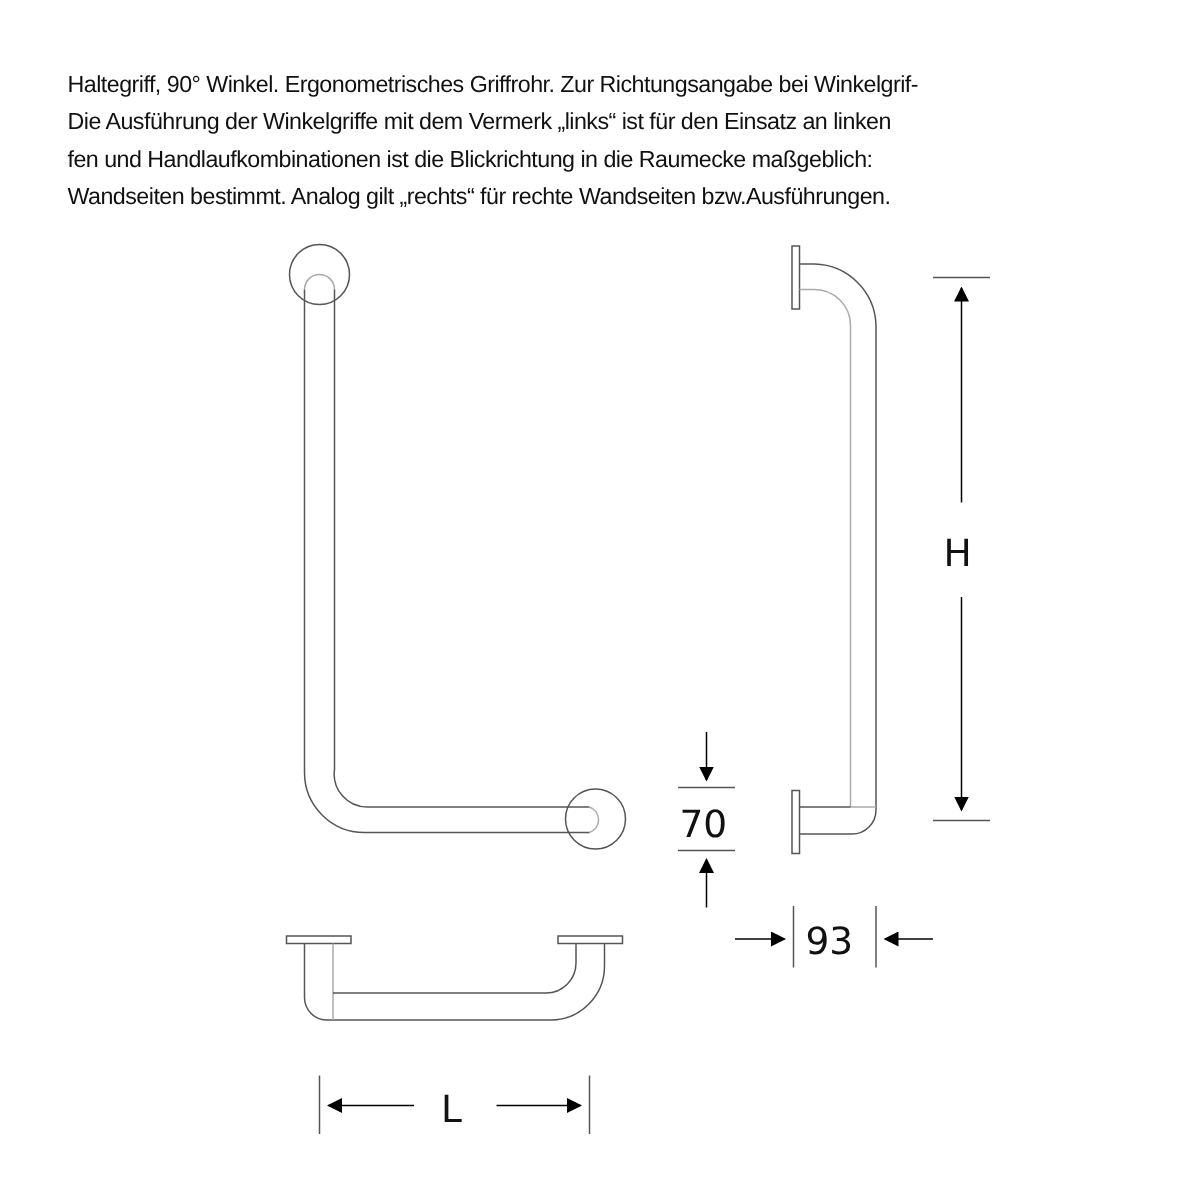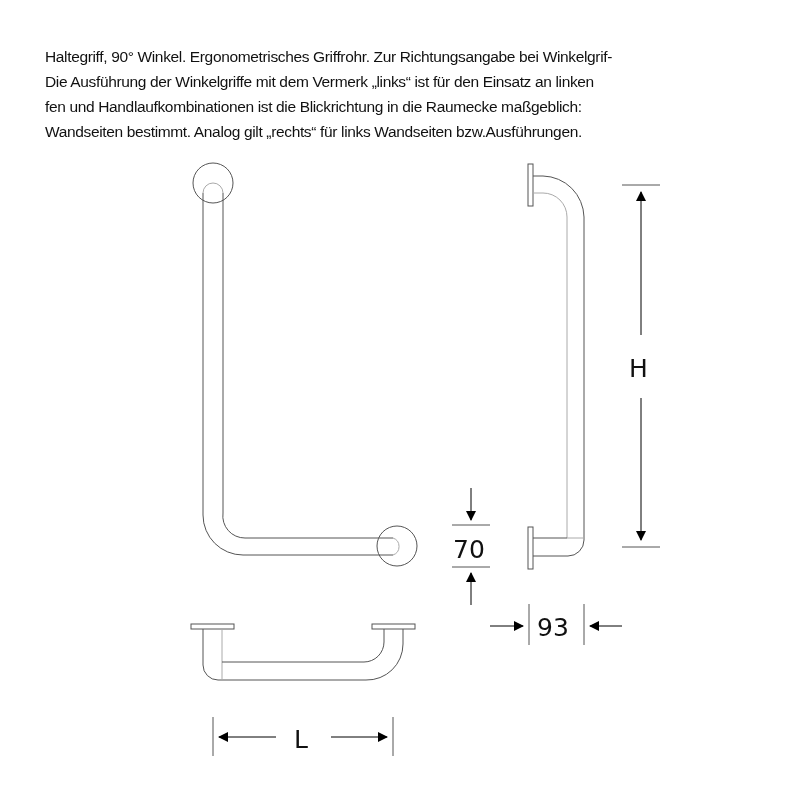--- a/index.html
+++ b/index.html
@@ -13,21 +13,21 @@
     svg.drawing { position: absolute; left: 0; top: 0; }
     .dimlabel { font-family: "DejaVu Sans", sans-serif; font-size: 25px; fill: #111111; }
   </style>
 </head>
 <body>
 
 <div class="desc">
   <div>Haltegriff, 90° Winkel. Ergonometrisches Griffrohr. Zur Richtungsangabe bei Winkelgrif-</div>
   <div>Die Ausführung der Winkelgriffe mit dem Vermerk „links“ ist für den Einsatz an linken</div>
   <div>fen und Handlaufkombinationen ist die Blickrichtung in die Raumecke maßgeblich:</div>
-  <div>Wandseiten bestimmt. Analog gilt „rechts“ für links Wandseiten bzw.Ausführungen.</div>
+  <div>Wandseiten bestimmt. Analog gilt „rechts“ für rechte Wandseiten bzw.Ausführungen.</div>
 </div>
 
 <svg class="drawing" width="800" height="800" viewBox="0 0 800 800">
   <defs>
     <marker id="arr" markerWidth="10" markerHeight="10" refX="9" refY="5" orient="auto" markerUnits="userSpaceOnUse">
       <path d="M0,0 L10,5 L0,10 z" fill="#000"></path>
     </marker>
   </defs>
 
   <g fill="none" stroke="#555" stroke-width="1">

